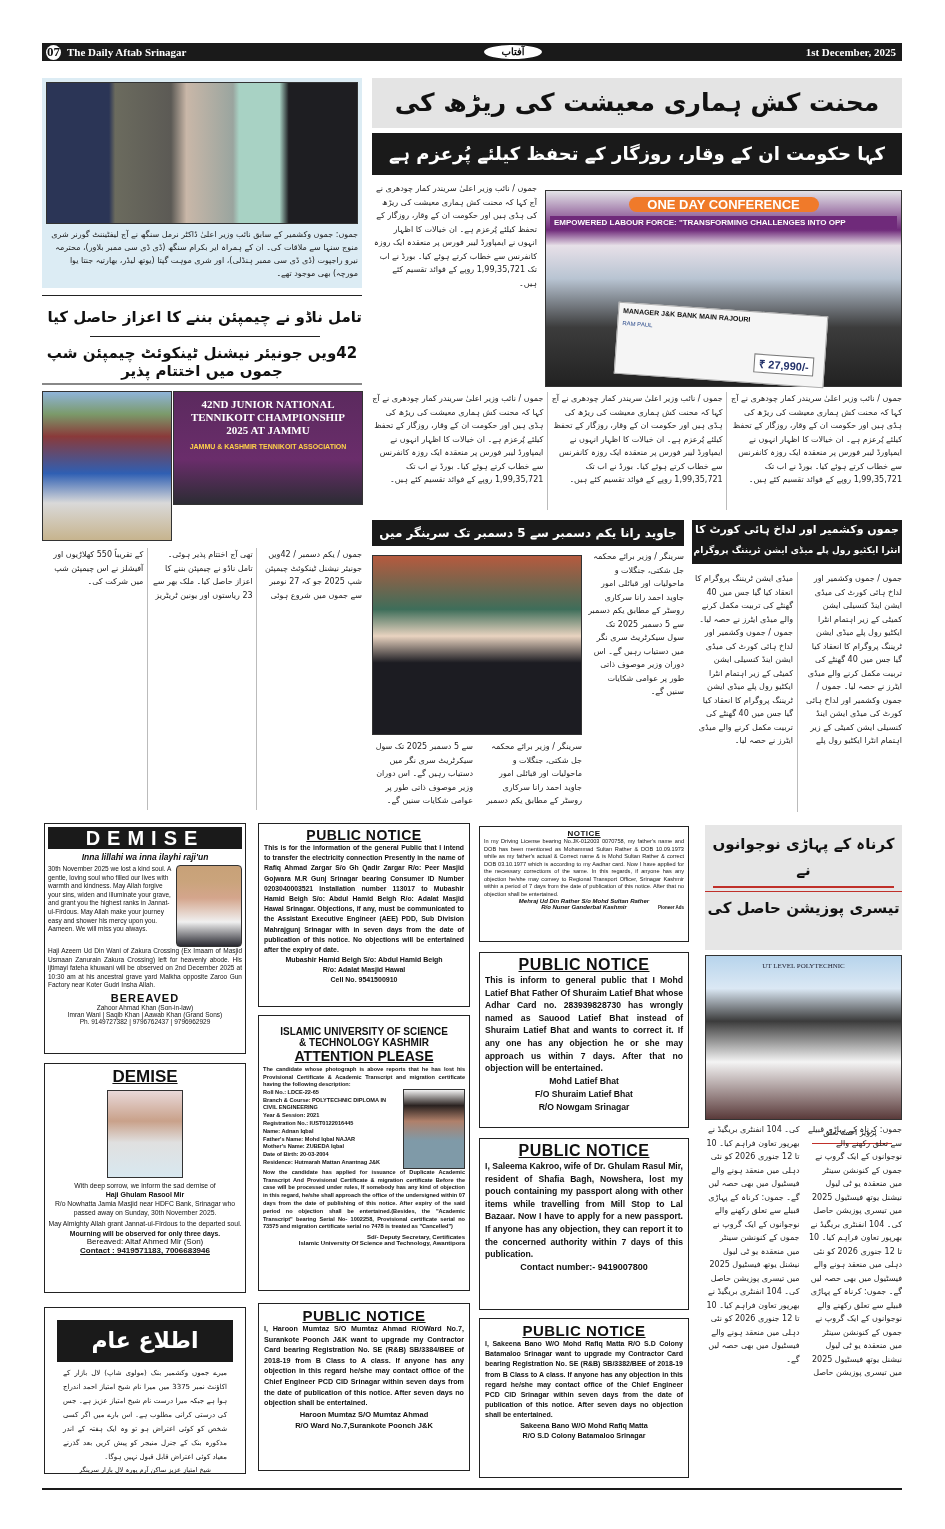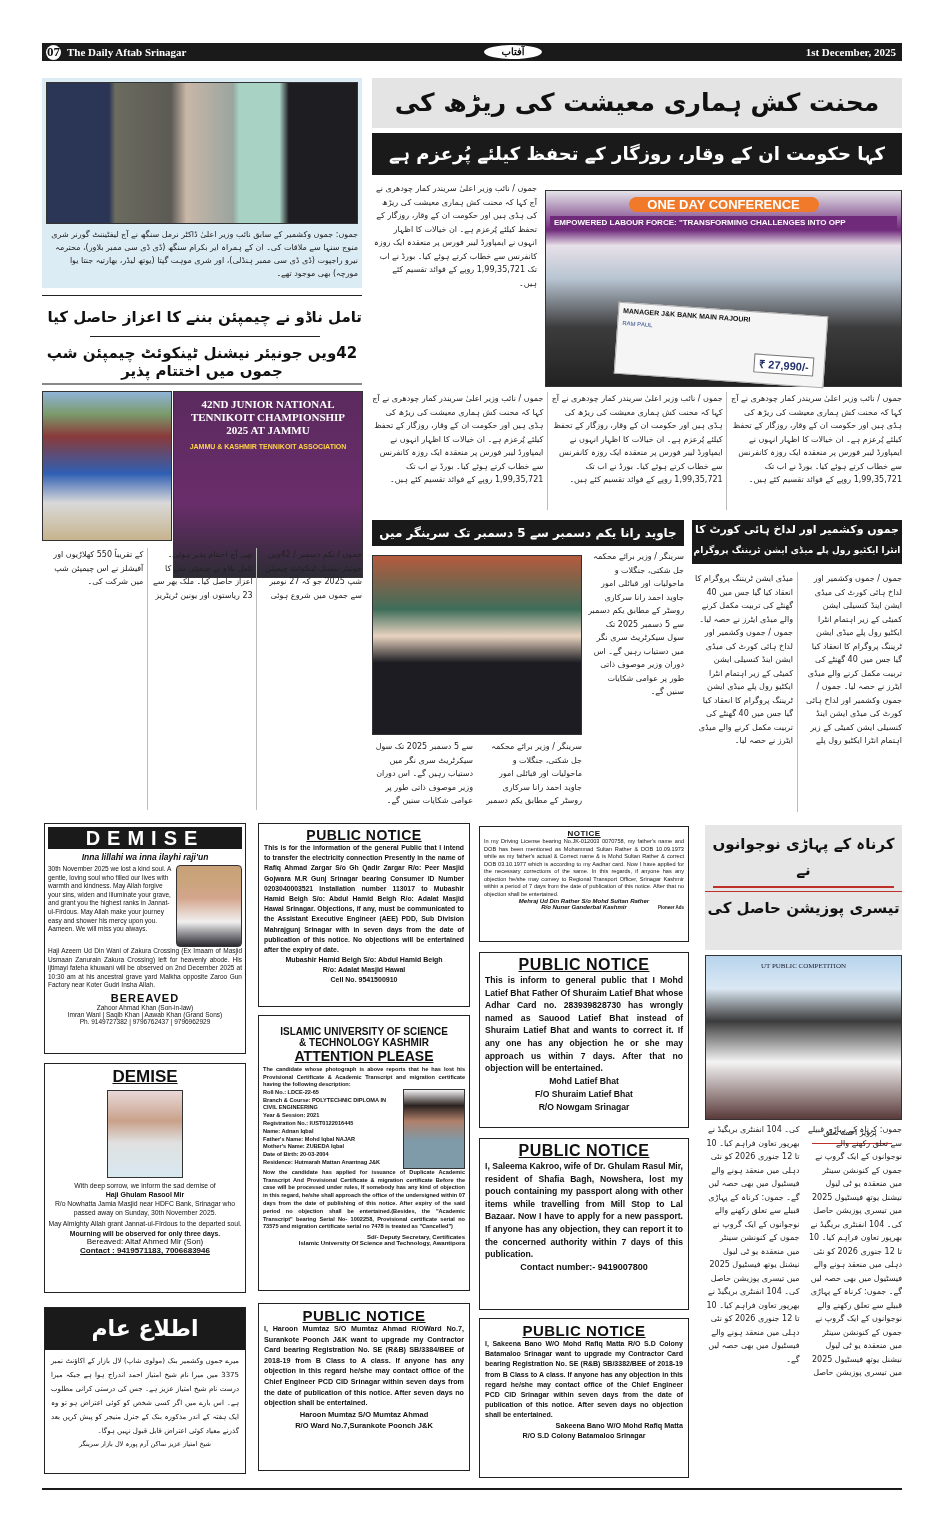--- a/index.html
+++ b/index.html
@@ -35,21 +35,21 @@
   <div class="photo" style="height:142px;background:linear-gradient(90deg,#2b3556 0%,#2b3556 20%,#6b6b5e 22%,#5c5a55 40%,#c9b7a8 45%,#9aa59f 60%,#a8d2c4 62%,#a8d2c4 75%,#1e1e22 78%,#1e1e22 100%);"></div>
   <div class="urdu urdu-text" style="margin-top:4px;font-size:8px;line-height:13px;">جموں: جموں وکشمیر کے سابق نائب وزیر اعلیٰ ڈاکٹر نرمل سنگھ نے آج لیفٹیننٹ گورنر شری منوج سنہا سے ملاقات کی۔ ان کے ہمراہ ایر بکرام سنگھ (ڈی ڈی سی ممبر بلاور)، محترمہ نیرو راجپوت (ڈی ڈی سی ممبر ہنڈلی)، اور شری موہت گپتا (یوتھ لیڈر، بھارتیہ جنتا یوا مورچہ) بھی موجود تھے۔</div>
 </div>
 <div class="abs rule" style="left:42px;top:295px;width:320px;"></div>
 
 <div class="abs urdu hl" style="left:42px;top:308px;width:320px;font-size:15px;text-align:right;">تامل ناڈو نے چیمپئن بننے کا اعزاز حاصل کیا</div>
 <div class="abs rule" style="left:90px;top:336px;width:230px;"></div>
 <div class="abs urdu hl" style="left:42px;top:344px;width:320px;font-size:15px;text-align:center;">42ویں جونیئر نیشنل ٹینکوئٹ چیمپئن شپ جموں میں اختتام پذیر</div>
 <div class="abs rule" style="left:42px;top:383px;width:320px;height:2px;background:#888;"></div>
 <div class="abs photo" style="left:42px;top:391px;width:130px;height:150px;background:linear-gradient(180deg,#8fb4d9 0%,#7b9a6a 15%,#8a3a3a 30%,#2f5fb3 55%,#d9d9d9 75%,#c7b48e 100%);"></div>
-<div class="abs photo" style="left:173px;top:391px;width:190px;height:187px;background:linear-gradient(180deg,#5b2a5e 0%,#6a2d6b 60%,#2c2c34 100%);color:#fff;padding:6px;">
+<div class="abs photo" style="left:173px;top:391px;width:190px;height:114px;background:linear-gradient(180deg,#5b2a5e 0%,#6a2d6b 60%,#2c2c34 100%);color:#fff;padding:6px;">
   <div style="font-family:'Liberation Serif',serif;font-weight:bold;font-size:11px;line-height:13px;text-align:center;">42ND JUNIOR NATIONAL TENNIKOIT CHAMPIONSHIP 2025 AT JAMMU</div>
   <div style="font-weight:bold;font-size:7px;color:#ffd24a;text-align:center;margin-top:6px;">JAMMU &amp; KASHMIR TENNIKOIT ASSOCIATION</div>
 </div>
 <div class="abs urdu urdu-text" style="left:42px;top:548px;width:320px;height:262px;overflow:hidden;column-count:3;column-gap:8px;column-rule:1px solid #bbb;font-size:8px;line-height:13.5px;">جموں / یکم دسمبر / 42ویں جونیئر نیشنل ٹینکوئٹ چیمپئن شپ 2025 جو کہ 27 نومبر سے جموں میں شروع ہوئی تھی آج اختتام پذیر ہوئی۔ تامل ناڈو نے چیمپئن بننے کا اعزاز حاصل کیا۔ ملک بھر سے 23 ریاستوں اور یونین ٹریٹریز کے تقریباً 550 کھلاڑیوں اور آفیشلز نے اس چیمپئن شپ میں شرکت کی۔</div>
 
 <div class="abs urdu hl" style="left:372px;top:78px;width:530px;height:50px;background:#e4e4e4;font-size:25px;line-height:50px;text-align:center;">محنت کش ہماری معیشت کی ریڑھ کی ہڈی ہیں۔ نائب وزیر اعلیٰ</div>
 <div class="abs urdu hl" style="left:372px;top:133px;width:530px;height:42px;background:#1a1a1a;color:#fff;font-size:18px;line-height:42px;text-align:center;">کہا حکومت ان کے وقار، روزگار کے تحفظ کیلئے پُرعزم ہے</div>
 <div class="abs urdu urdu-text" style="left:372px;top:182px;width:165px;height:205px;overflow:hidden;font-size:8px;line-height:13.5px;">جموں / نائب وزیر اعلیٰ سریندر کمار چودھری نے آج کہا کہ محنت کش ہماری معیشت کی ریڑھ کی ہڈی ہیں اور حکومت ان کے وقار، روزگار کے تحفظ کیلئے پُرعزم ہے۔ ان خیالات کا اظہار انہوں نے ایمپاورڈ لیبر فورس پر منعقدہ ایک روزہ کانفرنس سے خطاب کرتے ہوئے کیا۔ بورڈ نے اب تک 1,99,35,721 روپے کے فوائد تقسیم کئے ہیں۔</div>
 <div class="abs photo" style="left:545px;top:190px;width:357px;height:197px;background:linear-gradient(180deg,#e3e3e8 0%,#6f2a7a 20%,#e7e0e8 28%,#b8c4d2 45%,#3c3c3c 70%,#222 100%);padding:4px;">
   <div style="margin:2px auto 0;width:190px;background:#f07a2a;color:#fff;font-weight:bold;font-size:13px;text-align:center;border-radius:10px;">ONE DAY CONFERENCE</div>
@@ -100,21 +100,21 @@
   <div class="photo" style="width:76px;height:88px;margin:3px auto;background:linear-gradient(180deg,#e8d8d8 0%,#c9a18a 35%,#e0e0e0 60%,#d8e8f0 100%);"></div>
   <div style="font-size:6.8px;line-height:9px;">With deep sorrow, we inform the sad demise of</div>
   <div style="font-size:7px;font-weight:bold;line-height:9px;">Haji Ghulam Rasool Mir</div>
   <div style="font-size:6.8px;line-height:9px;">R/o Nowhatta Jamia Masjid near HDFC Bank, Srinagar who passed away on Sunday, 30th November 2025.</div>
   <div style="font-size:6.8px;line-height:9px;margin-top:2px;">May Almighty Allah grant Jannat-ul-Firdous to the departed soul.</div>
   <div style="font-size:6.8px;font-weight:bold;margin-top:2px;">Mourning will be observed for only three days.</div>
   <div style="font-size:8px;font-weight:normal;">Bereaved: Altaf Ahmed Mir (Son)</div>
   <div style="font-size:8px;font-weight:bold;text-decoration:underline;">Contact : 9419571183, 7006683946</div>
 </div>
 
-<div class="abs box" style="left:44px;top:1307px;width:202px;height:167px;padding:0;">
+<div class="abs box" style="left:44px;top:1307px;width:202px;height:167px;padding:12px;">
   <div class="urdu" style="background:#1a1a1a;color:#fff;text-align:center;font-size:22px;font-weight:bold;line-height:42px;">اطلاع عام</div>
   <div class="urdu" style="font-size:7px;line-height:14px;padding:4px 6px 0;text-align:justify;">میرے جموں وکشمیر بنک (مولوی شاپ) لال بازار کے اکاؤنٹ نمبر 3375 میں میرا نام شیخ امتیاز احمد اندراج ہوا ہے جبکہ میرا درست نام شیخ امتیاز عزیز ہے۔ جس کی درستی کرانی مطلوب ہے۔ اس بارے میں اگر کسی شخص کو کوئی اعتراض ہو تو وہ ایک ہفتہ کے اندر مذکورہ بنک کے جنرل منیجر کو پیش کریں بعد گذرنے معیاد کوئی اعتراض قابل قبول نہیں ہوگا۔</div>
   <div class="urdu" style="font-size:6.5px;text-align:center;padding:2px 4px;">شیخ امتیاز عزیز ساکن آرم پورہ لال بازار سرینگر</div>
 </div>
 
 <div class="abs box" style="left:258px;top:823px;width:212px;height:184px;padding:3px 5px;">
   <div class="notice-title" style="font-size:14px;">PUBLIC NOTICE</div>
   <div class="notice-body" style="font-size:6.8px;line-height:10.2px;">This is for the information of the general Public that I intend to transfer the electricity connection Presently in the name of Rafiq Ahmad Zargar S/o Gh Qadir Zargar R/o: Peer Masjid Gojwara M.R Gunj Srinagar bearing Consumer ID Number 0203040003521 Installation number 113017 to Mubashir Hamid Beigh S/o: Abdul Hamid Beigh R/o: Adalat Masjid Hawal Srinagar. Objections, if any, must be communicated to the Assistant Executive Engineer (AEE) PDD, Sub Division Mahrajgunj Srinagar with in seven days from the date of publication of this notice. No objections will be entertained after the expiry of date.</div>
   <div class="sig" style="font-size:7px;line-height:10px;">Mubashir Hamid Beigh S/o: Abdul Hamid Beigh</div>
   <div class="sig" style="font-size:7px;line-height:10px;">R/o: Adalat Masjid Hawal</div>
@@ -172,32 +172,32 @@
 
 <div class="abs box" style="left:479px;top:1138px;width:210px;height:172px;padding:3px 5px;">
   <div class="notice-title" style="font-size:16px;">PUBLIC NOTICE</div>
   <div class="notice-body" style="font-size:8.6px;line-height:12.6px;">I, Saleema Kakroo, wife of Dr. Ghulam Rasul Mir, resident of Shafia Bagh, Nowshera, lost my pouch containing my passport along with other items while travelling from Mill Stop to Lal Bazaar. Now I have to apply for a new passport. If anyone has any objection, they can report it to the concerned authority within 7 days of this publication.</div>
   <div class="sig" style="font-size:9px;line-height:13px;">Contact number:- 9419007800</div>
 </div>
 
 <div class="abs box" style="left:479px;top:1318px;width:210px;height:160px;padding:3px 5px;">
   <div class="notice-title" style="font-size:15px;">PUBLIC NOTICE</div>
   <div class="notice-body" style="font-size:7px;line-height:10.2px;">I, Sakeena Bano W/O Mohd Rafiq Matta R/O S.D Colony Batamaloo Srinagar want to upgrade my Contractor Card bearing Registration No. SE (R&amp;B) SB/3382/BEE of 2018-19 from B Class to A class. If anyone has any objection in this regard he/she may contact office of the Chief Engineer PCD CID Srinagar within seven days from the date of publication of this notice. After seven days no objection shall be entertained.</div>
-  <div class="sig" style="font-size:7.2px;line-height:10.5px;text-align:right;">Sakeena Bano W/O Mohd Rafiq Matta</div>
+  <div class="sig" style="font-size:7.2px;line-height:10.5px;">Sakeena Bano W/O Mohd Rafiq Matta</div>
   <div class="sig" style="font-size:7.2px;line-height:10.5px;">R/O S.D Colony Batamaloo Srinagar</div>
 </div>
 
 <div class="abs urdu" style="left:705px;top:825px;width:197px;height:125px;background:#e6e6e6;text-align:center;padding-top:6px;">
   <div style="font-size:15px;font-weight:bold;line-height:26px;">کرناہ کے پہاڑی نوجوانوں نے</div>
   <div style="height:1.5px;background:#c0302a;margin:3px 8px;"></div>
   <div style="height:1.5px;background:#c0302a;margin:3px 0;"></div>
   <div style="font-size:15px;font-weight:bold;line-height:26px;">تیسری پوزیشن حاصل کی</div>
 </div>
 <div class="abs photo" style="left:705px;top:955px;width:197px;height:165px;background:linear-gradient(180deg,#b7d4ec 0%,#dbe8f4 20%,#3b3b3b 40%,#f4f4f4 65%,#5a3a3a 100%);">
-  <div style="text-align:center;font-size:7px;font-family:'Liberation Serif',serif;margin-top:6px;color:#223;">UT PUBLIC COMPETITION</div>
+  <div style="text-align:center;font-size:7px;font-family:'Liberation Serif',serif;margin-top:6px;color:#223;">UT LEVEL POLYTECHNIC</div>
 </div>
 <div class="abs urdu" style="left:800px;top:1128px;width:100px;text-align:center;font-size:8px;">پرویز احمد تعلق</div>
 <div class="abs" style="left:812px;top:1143px;width:80px;height:1px;background:#c0302a;"></div>
 <div class="abs urdu urdu-text" style="left:705px;top:1123px;width:197px;height:355px;overflow:hidden;column-count:2;column-gap:8px;font-size:8px;line-height:13.5px;">
   <span>جموں: کرناہ کے پہاڑی قبیلے سے تعلق رکھنے والے نوجوانوں کے ایک گروپ نے جموں کے کنونشن سینٹر میں منعقدہ یو ٹی لیول نیشنل یوتھ فیسٹیول 2025 میں تیسری پوزیشن حاصل کی۔ 104 انفنٹری بریگیڈ نے بھرپور تعاون فراہم کیا۔ 10 تا 12 جنوری 2026 کو نئی دہلی میں منعقد ہونے والے فیسٹیول میں بھی حصہ لیں گے۔</span>
   <span>جموں: کرناہ کے پہاڑی قبیلے سے تعلق رکھنے والے نوجوانوں کے ایک گروپ نے جموں کے کنونشن سینٹر میں منعقدہ یو ٹی لیول نیشنل یوتھ فیسٹیول 2025 میں تیسری پوزیشن حاصل کی۔ 104 انفنٹری بریگیڈ نے بھرپور تعاون فراہم کیا۔ 10 تا 12 جنوری 2026 کو نئی دہلی میں منعقد ہونے والے فیسٹیول میں بھی حصہ لیں گے۔</span>
   <span>جموں: کرناہ کے پہاڑی قبیلے سے تعلق رکھنے والے نوجوانوں کے ایک گروپ نے جموں کے کنونشن سینٹر میں منعقدہ یو ٹی لیول نیشنل یوتھ فیسٹیول 2025 میں تیسری پوزیشن حاصل کی۔ 104 انفنٹری بریگیڈ نے بھرپور تعاون فراہم کیا۔ 10 تا 12 جنوری 2026 کو نئی دہلی میں منعقد ہونے والے فیسٹیول میں بھی حصہ لیں گے۔</span>
 </div>
 
 <div class="abs" style="left:42px;top:1488px;width:860px;height:2px;background:#1a1a1a;"></div>

